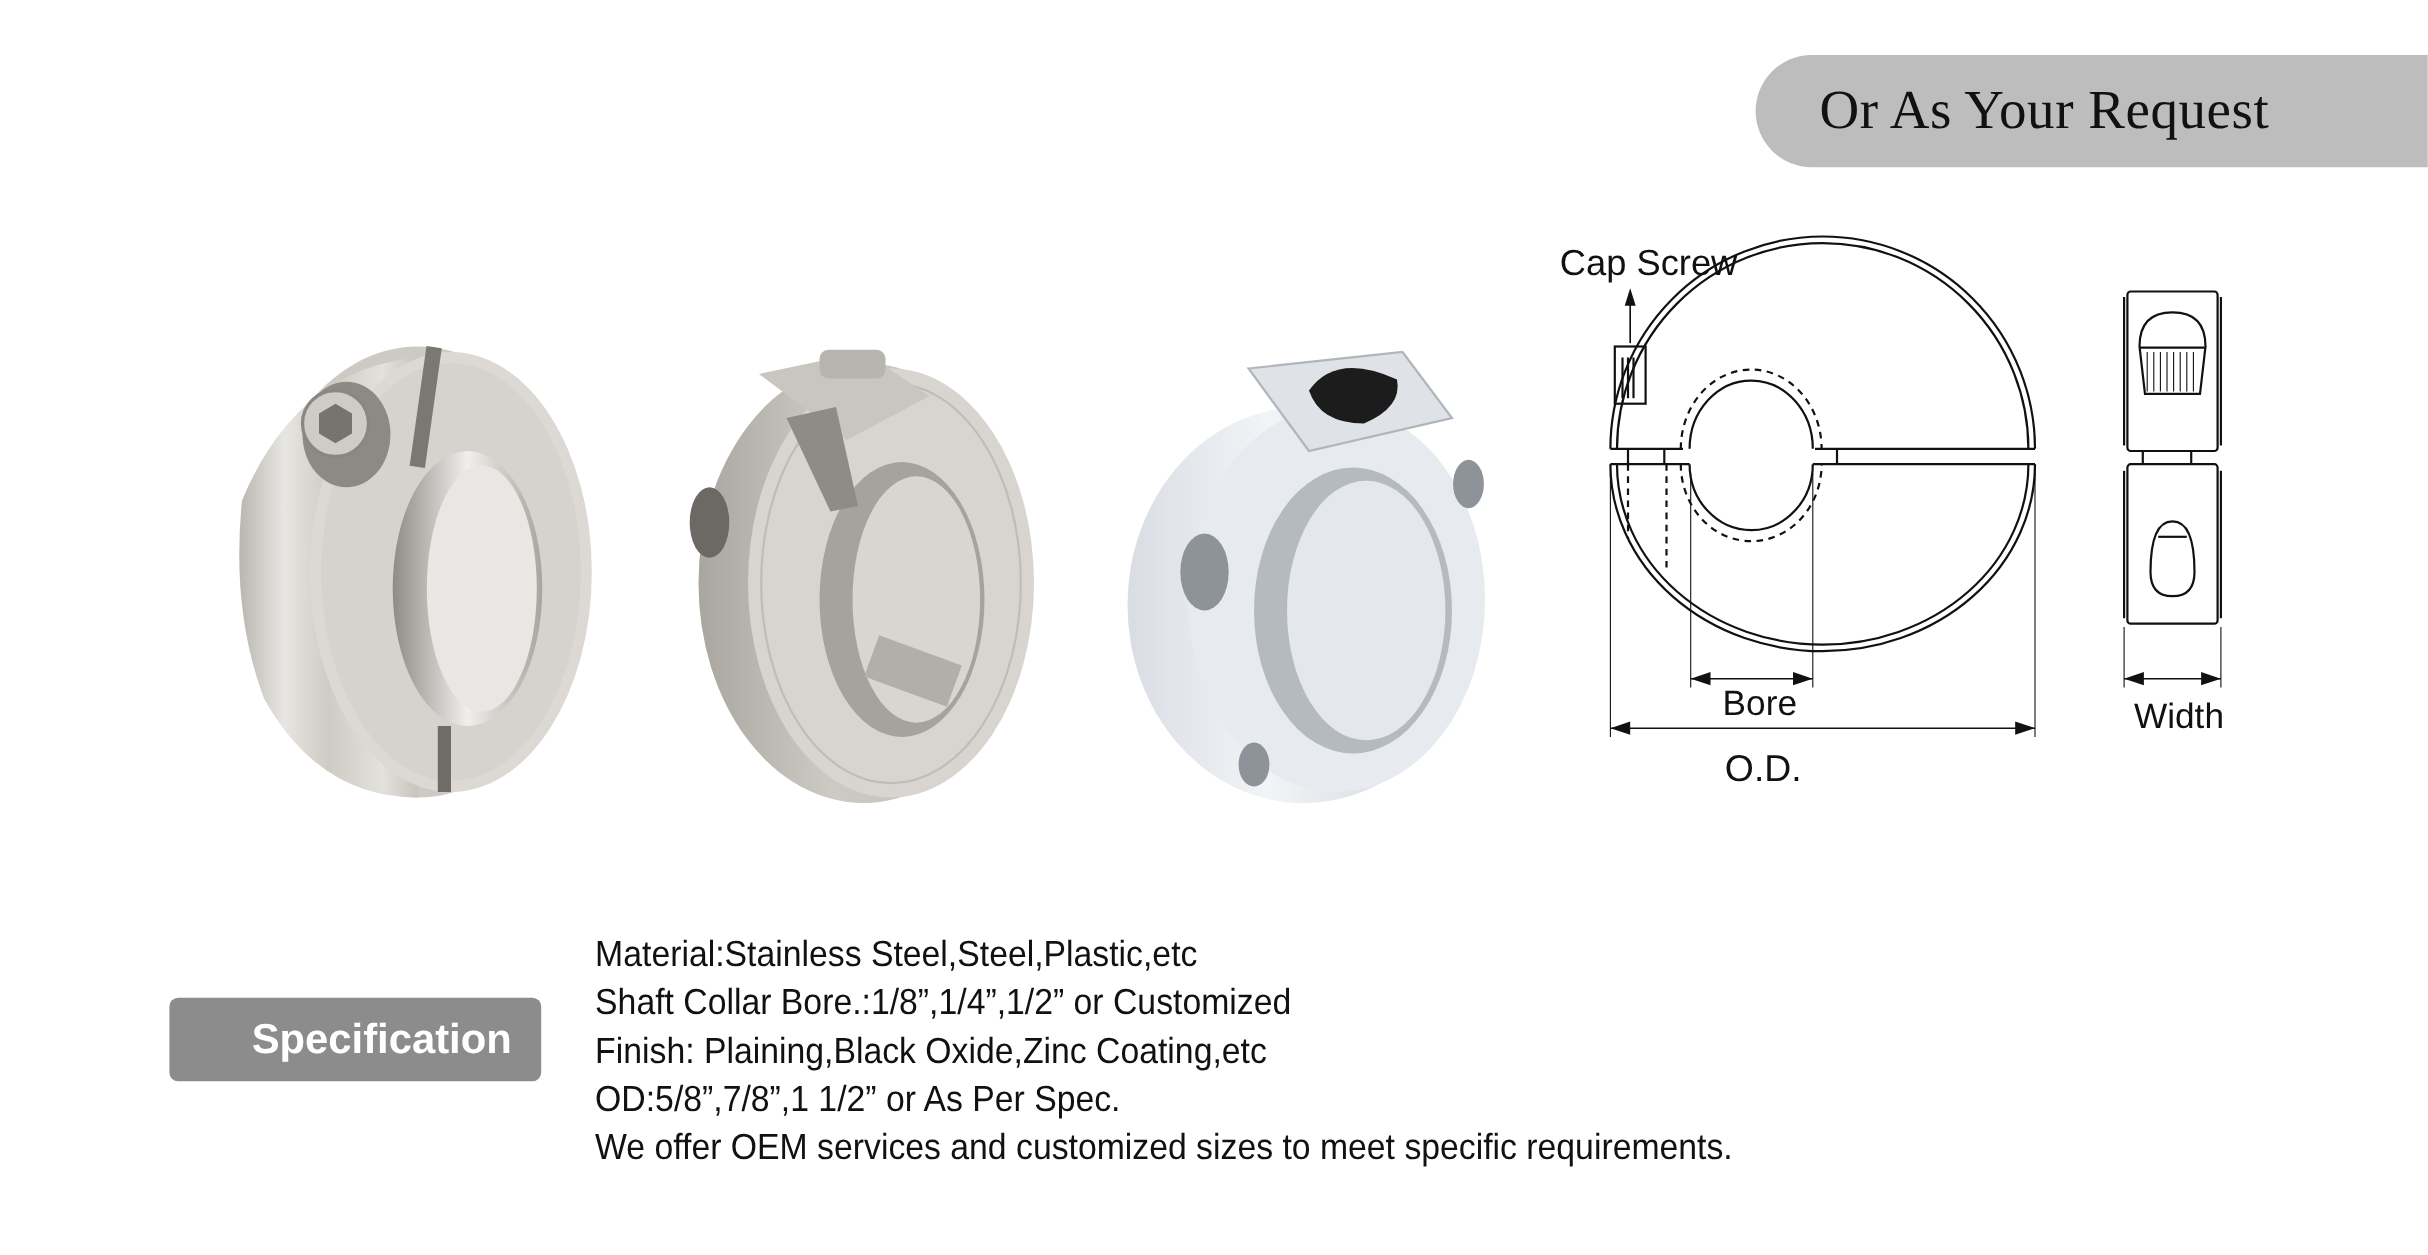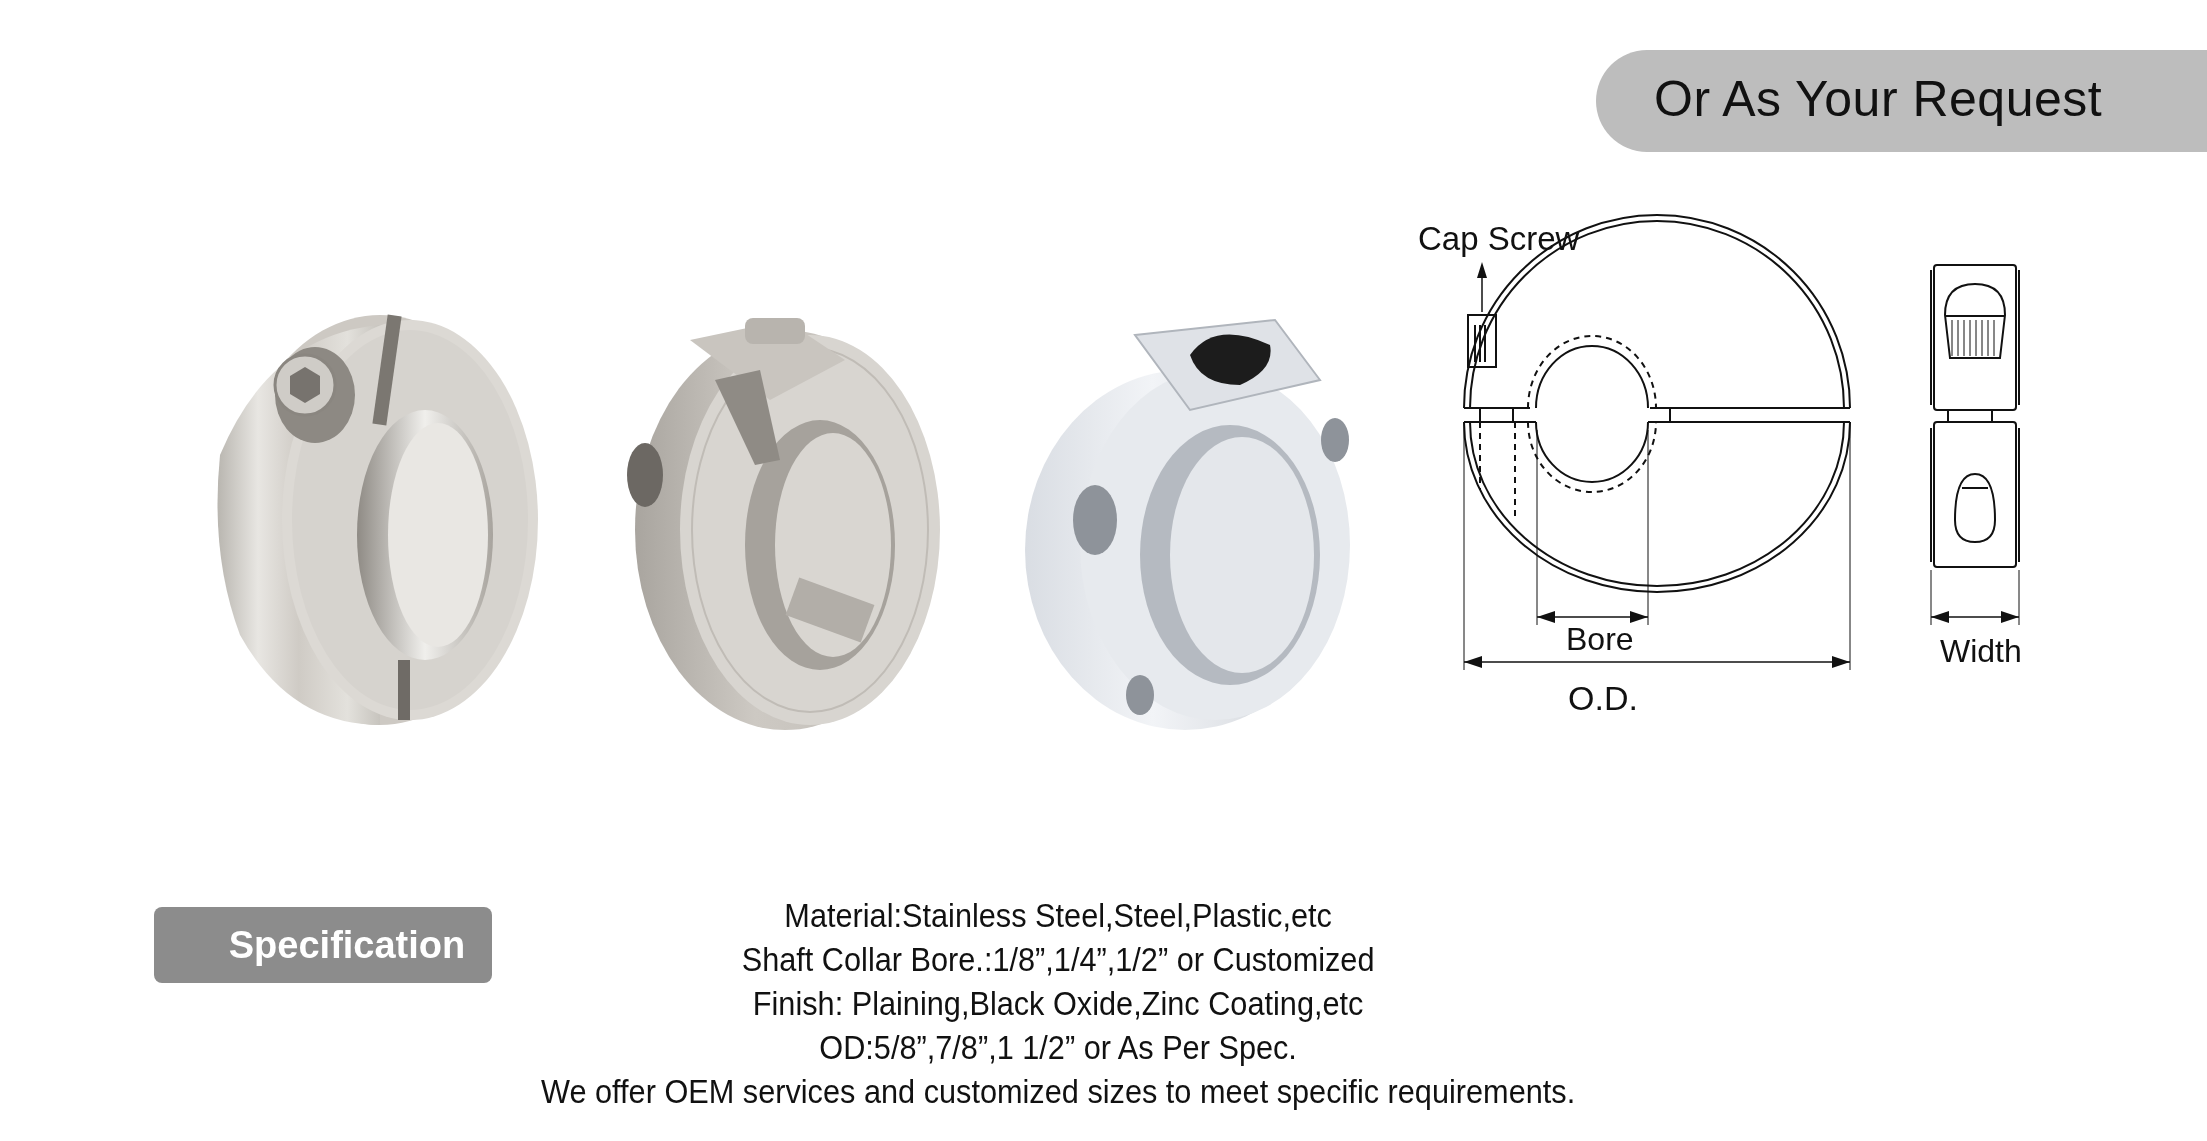--- a/index.html
+++ b/index.html
@@ -1,28 +1,28 @@
 <!DOCTYPE html>
 <html><head>
 <meta charset="utf-8">
 <style>
   html, body { margin:0; padding:0; background:#ffffff; }
   body { width:2207px; height:1141px; position:relative; overflow:hidden;
          font-family:"Liberation Sans", sans-serif; color:#111; }
   .pill { position:absolute; left:1596px; top:50px; width:640px; height:102px;
           background:#bdbdbd; border-radius:51px 0 0 51px; }
   .pill-text { position:absolute; left:58px; top:20px; font-size:50px; color:#111;
-               letter-spacing:0.5px; white-space:nowrap; }
+               letter-spacing:0.5px; white-space:nowrap;font-family:Liberation Serif, serif; }
   .photo { position:absolute; }
   .diagram { position:absolute; left:1400px; top:200px; width:700px; height:600px; }
   .spec-badge { position:absolute; left:154px; top:907px; width:338px; height:76px;
                 background:#8c8c8c; border-radius:8px; }
   .spec-badge-text { position:absolute; left:0; right:0; top:17px; text-align:center;
                      color:#fff; font-weight:bold; font-size:38px;margin-left:48px; }
-  .spec-list { position:absolute; left:541px; top:894px; margin:0; padding:0; list-style:none;text-align:center; }
+  .spec-list { position:absolute; left:541px; top:845px; margin:0; padding:0; list-style:none; }
   .spec-list li { font-size:33px; line-height:44px; color:#111; white-space:nowrap;
                   transform:scaleX(0.93); transform-origin:left center; }
   .dlabel { font-family:"Liberation Sans", sans-serif; fill:#111; }
 </style>
 </head>
 <body>
 
 <div class="pill">
   <span class="pill-text">Or As Your Request</span>
 </div>

